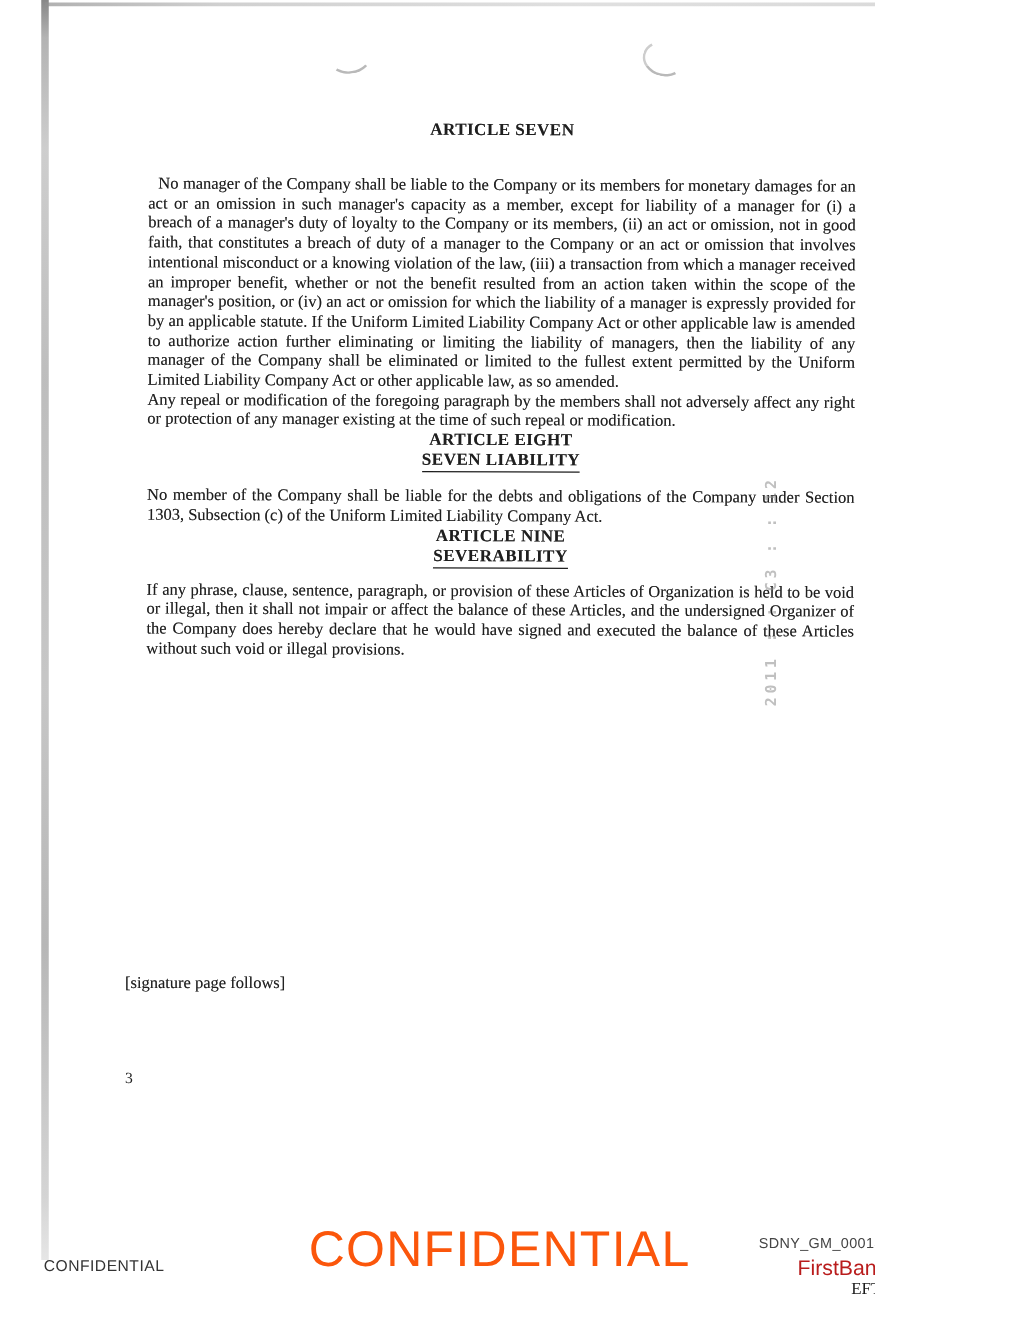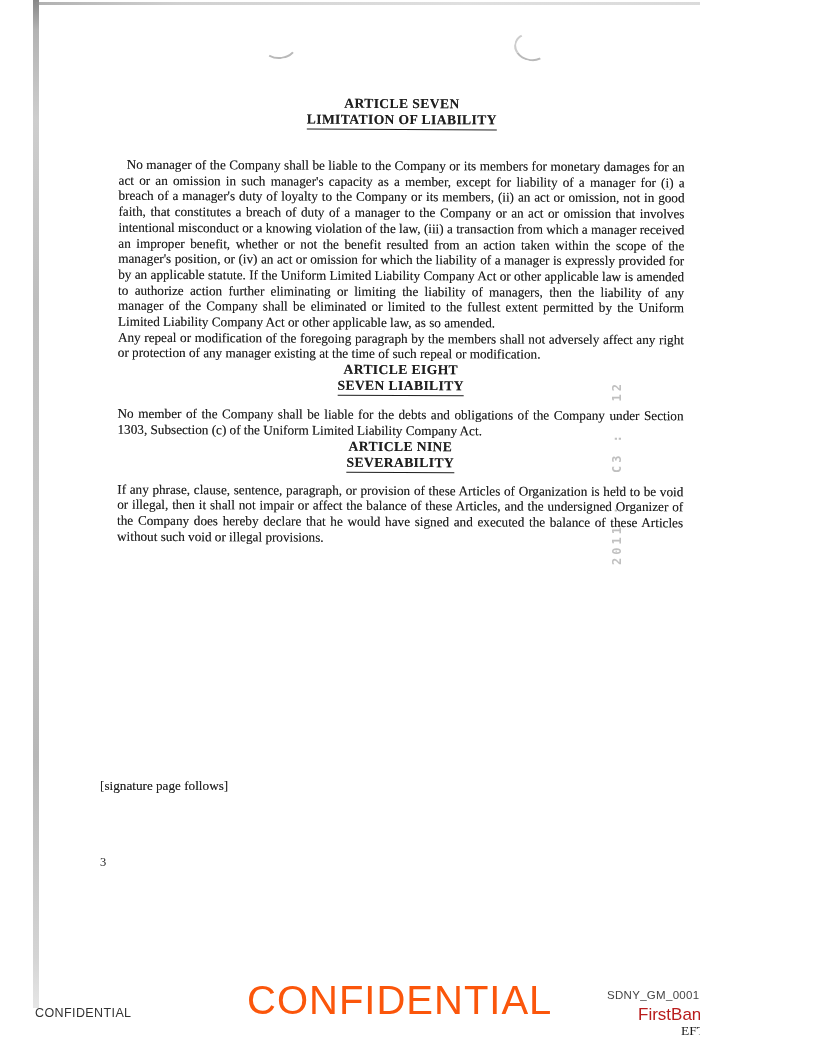--- a/index.html
+++ b/index.html
@@ -88,21 +88,20 @@
 
   <div class="scan-edge-left"></div>
   <div class="scan-edge-top"></div>
   <div class="curl curl-1"></div>
   <div class="curl curl-2"></div>
 
   <div class="doc-body">
 
     <div class="sec-heading gap-after-h7">
       <div>ARTICLE SEVEN</div>
-      <span class="sec-sub">LIMITATION OF LIABILITY</span>
     </div>
     <p class="para para-narrow indent mb16">No manager of the Company shall be liable to the Company or its members for monetary damages for an act or an omission in such manager's capacity as a member, except for liability of a manager for (i) a breach of a manager's duty of loyalty to the Company or its members, (ii) an act or omission, not in good faith, that constitutes a breach of duty of a manager to the Company or an act or omission that involves intentional misconduct or a knowing violation of the law, (iii) a transaction from which a manager received an improper benefit, whether or not the benefit resulted from an action taken within the scope of the manager's position, or (iv) an act or omission for which the liability of a manager is expressly provided for by an applicable statute.  If the Uniform Limited Liability Company Act or other applicable law is amended to authorize action further eliminating or limiting the liability of managers, then the liability of any manager of the Company shall be eliminated or limited to the fullest extent permitted by the Uniform Limited Liability Company Act or other applicable law, as so amended.</p>
     <p class="para para-narrow mb13">Any repeal or modification of the foregoing paragraph by the members shall not adversely affect any right or protection of any manager existing at the time of such repeal or modification.</p>
 
     <div class="sec-heading gap-after-h8">
       <div>ARTICLE EIGHT</div>
       <span class="sec-sub">SEVEN LIABILITY</span>
     </div>
     <p class="para mb32">No member of the Company shall be liable for the debts and obligations of the Company under Section 1303, Subsection (c) of the Uniform Limited Liability Company Act.</p>
 

